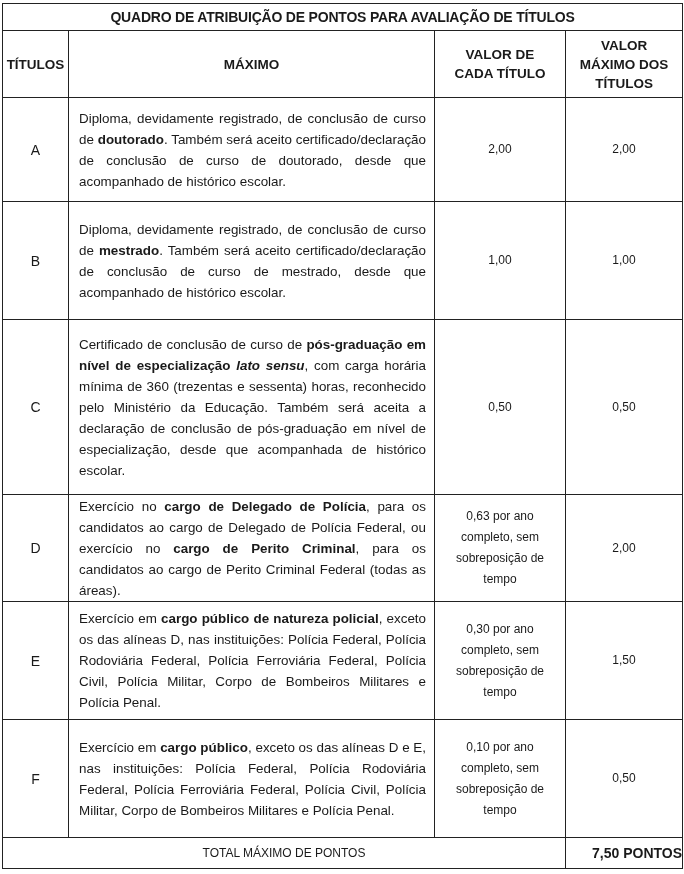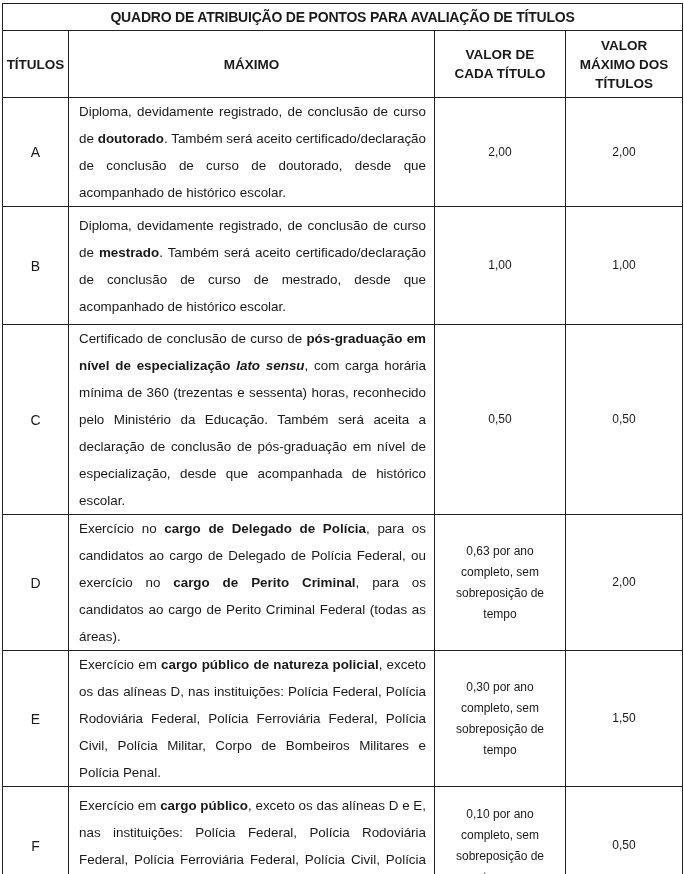--- a/index.html
+++ b/index.html
@@ -4,21 +4,21 @@
 <style>
   html, body { margin: 0; padding: 0; background: #ffffff; }
   body { width: 684px; height: 874px; position: relative; overflow: hidden;
          font-family: "Liberation Sans", "DejaVu Sans", sans-serif; color: #1a1a1a; }
   table { position: absolute; left: 2px; top: 3px; width: 680px;
           border-collapse: collapse; table-layout: fixed; }
   td, th { border: 1.5px solid #222; padding: 0; vertical-align: middle; }
   .title-row td { height: 26px; text-align: center; font-weight: bold; font-size: 14px; letter-spacing: -0.2px; }
   .head-row th { height: 66px; font-size: 13.5px; font-weight: bold; text-align: center; line-height: 19px; }
   .alinea { text-align: center; font-size: 14px; }
-  .desc { text-align: justify; text-align-last: left; font-size: 13.4px; line-height: 27px;
+  .desc { text-align: justify; text-align-last: left; font-size: 13.4px; line-height: 21px;
           padding: 0 8px 0 10px; }
   .val { text-align: center; font-size: 12px; line-height: 21px; padding: 0 4px; margin-left: 47px; }
   .total-label { text-align: center; font-size: 12px; height: 30px; }
   .total-val { text-align: right; font-size: 14px; font-weight: bold; }
   b { font-weight: bold; }
   i.b { font-weight: bold; }
 </style>
 </head>
 <body>
 

